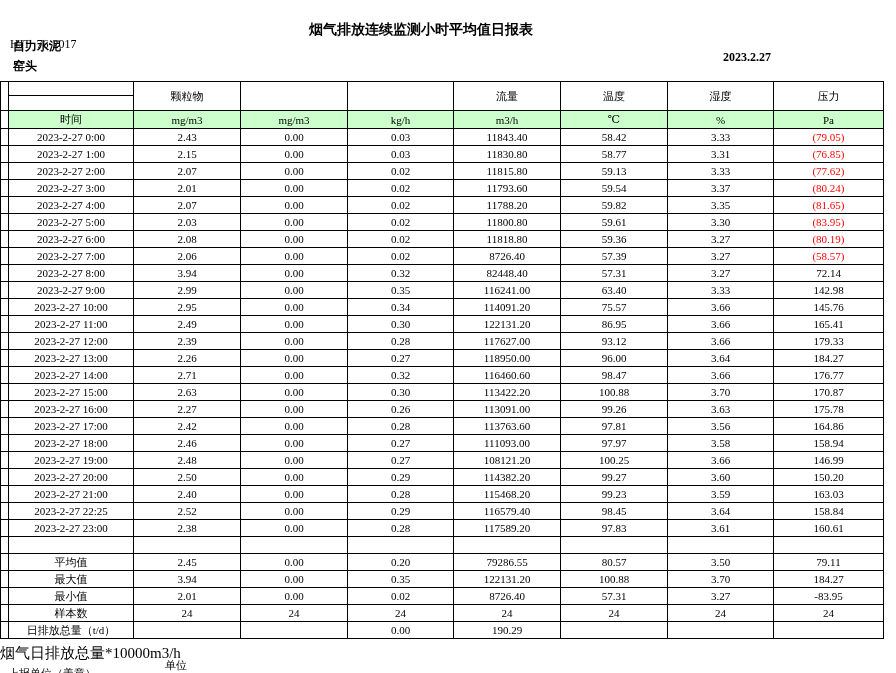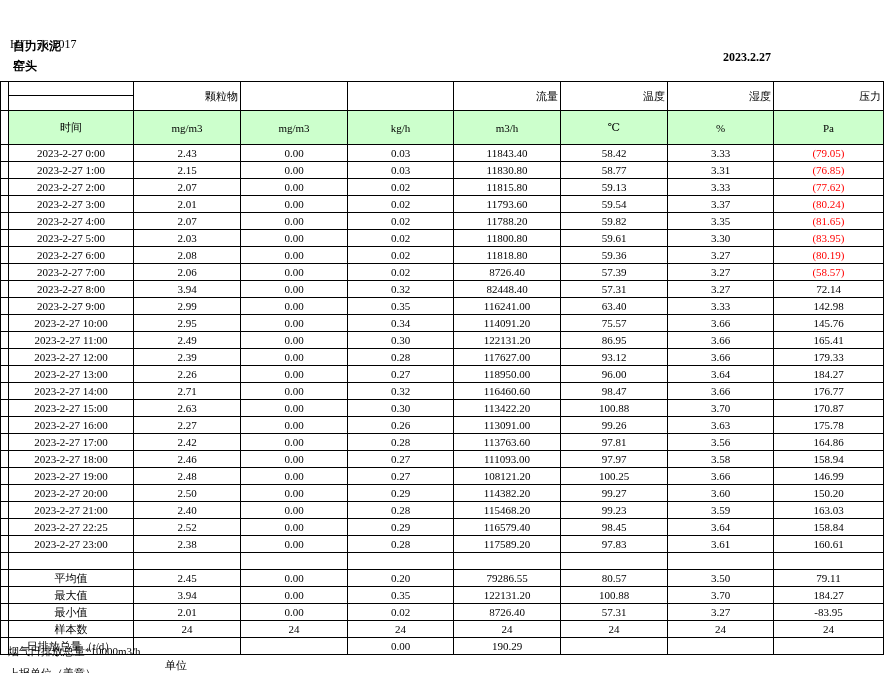--- a/index.html
+++ b/index.html
@@ -16,38 +16,39 @@
   .hdr-date     { position:absolute; left:723px; top:50px; font-size:12px;font-weight:bold; }
 
   table.report {
     position:absolute; left:0; top:81px; width:883px;
     border-collapse:collapse; table-layout:fixed; font-size:11px;
   }
   table.report td {
     border:1px solid #000; text-align:center; vertical-align:middle;
     padding:0 2px; height:17px; overflow:hidden; white-space:nowrap;
   }
-  tr.group-a td { height:14px;text-align:right; }
+  tr.group-a td { height:14px; }
   tr.group-b td { height:15px; }
-  tr.unit-row td { height:34px; }
+  tr.unit-row td { height:18px; }
   td.gutter { border-left:none; }
   td.gutter-top { border-top:none; }
   td.green { background:#ccffcc; }
   td.neg { color:#ff0000; }
 
-  .footnote    { position:absolute; left:8px;  top:644px; font-size:11px; }
+  .footnote    { position:absolute; left:0;  top:644px; font-size:15px; }
   .report-unit { position:absolute; left:8px;  top:658px; font-size:11px;margin-top:8px; }
   .unit-label  { position:absolute; left:165px; top:658px; font-size:11px; }
 </style>
 </head>
 <body>
 
 <div class="page">
 
   <div class="hdr-standard">HJT  76-2017</div>
+  <div class="hdr-title">烟气排放连续监测小时平均值日报表</div>
   <div class="hdr-company">自力水泥</div>
   <div class="hdr-station">窑头</div>
   <div class="hdr-date">2023.2.27</div>
 
   <table class="report">
     <colgroup>
       <col style="width:8px">
       <col style="width:125px">
       <col style="width:107px">
       <col style="width:107px">

